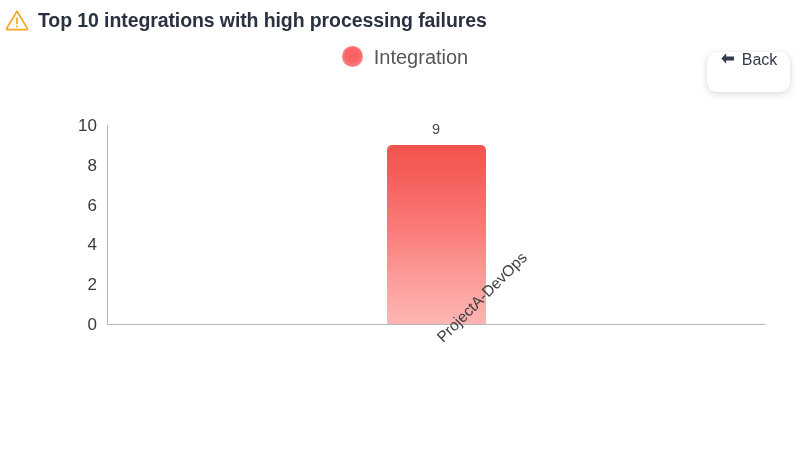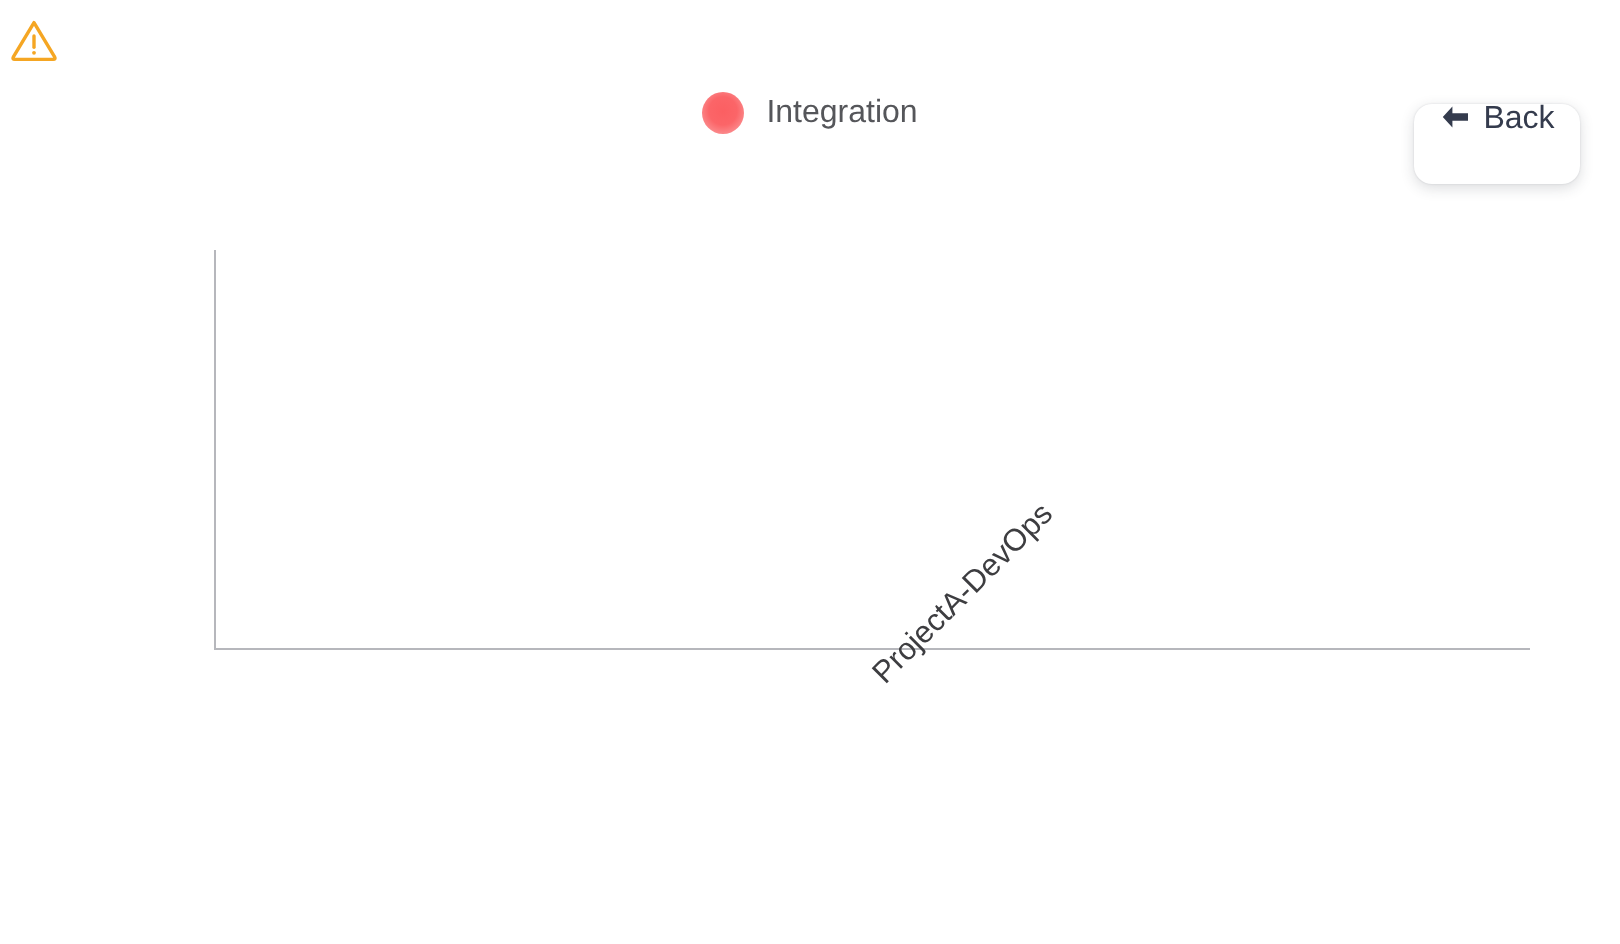--- a/index.html
+++ b/index.html
@@ -60,21 +60,21 @@
   }
   .legend-dot {
     width: 21px;
     height: 21px;
     border-radius: 50%;
     background: radial-gradient(circle at 50% 45%, #fb5f62 0%, #fb6568 45%, #fb8e90 78%, #fcb4b6 100%);
     flex: 0 0 auto;
   }
   .legend-label {
     margin-left: 11px;
-    font-size: 16px;
+    font-size: 20px;
     color: #55565a;
     line-height: 1;
   }
 
   
   .back-button {
     position: absolute;
     left: 707px;
     top: 52px;
     width: 83px;
@@ -177,33 +177,46 @@
 </style>
 </head>
 <body>
 
 <div class="header">
   <svg class="warn-icon" viewBox="0 0 26 26">
     <path d="M13 4.3 L23.3 21.4 Q24 22.7 22.6 22.7 L3.4 22.7 Q2 22.7 2.7 21.4 Z" fill="none" stroke="#f5a623" stroke-width="1.7" stroke-linejoin="round"></path>
     <line x1="13" y1="11" x2="13" y2="16.6" stroke="#f5a623" stroke-width="1.7" stroke-linecap="round"></line>
     <circle cx="13" cy="19.4" r="0.95" fill="#f5a623"></circle>
   </svg>
+  <div class="page-title">Top 10 integrations with high processing failures</div>
 </div>
 
 <div class="legend">
   <div class="legend-item">
     <span class="legend-dot"></span>
     <span class="legend-label">Integration</span>
   </div>
 </div>
 
 <button class="back-button">
   <svg class="back-arrow" viewBox="0 0 15 13">
     <path d="M6.2 1.2 L1.4 6.5 L6.2 11.8 L6.2 8.4 L14 8.4 L14 4.6 L6.2 4.6 Z" fill="#343b4d"></path>
   </svg>
   <span class="back-label">Back</span>
 </button>
 
 <div class="chart">
   <div class="axis-y"></div>
   <div class="axis-x"></div>
+  <div class="plot-area" id="plot-area">
+      <div class="ytick" style="top: 0px;">10</div>
+      <div class="ytick" style="top: 39.8px;">8</div>
+      <div class="ytick" style="top: 79.6px;">6</div>
+      <div class="ytick" style="top: 119.4px;">4</div>
+      <div class="ytick" style="top: 159.2px;">2</div>
+      <div class="ytick" style="top: 199px;">0</div>
+      <div class="bar-wrap" style="left: 279.5px; height: 199px; justify-content: flex-end;">
+        <div class="bar-value" style="bottom: 187.1px;">9</div>
+        <div class="bar" style="height: 179.1px;"></div>
+      </div>
+    </div>
 <div class="xtick" style="left: 434px;">ProjectA-DevOps</div>
   </div>
 
 </body></html>

